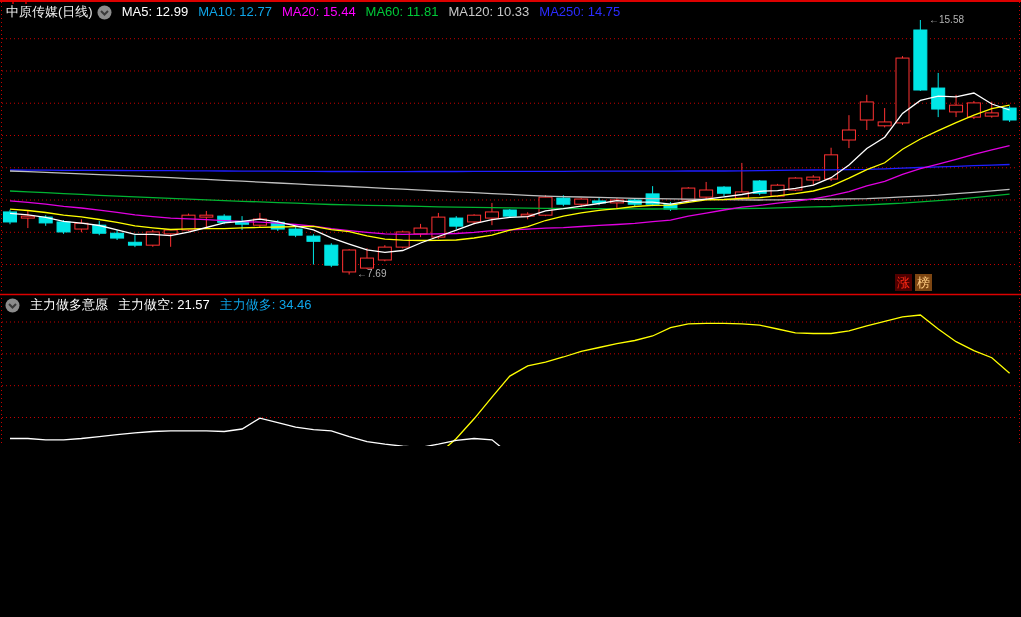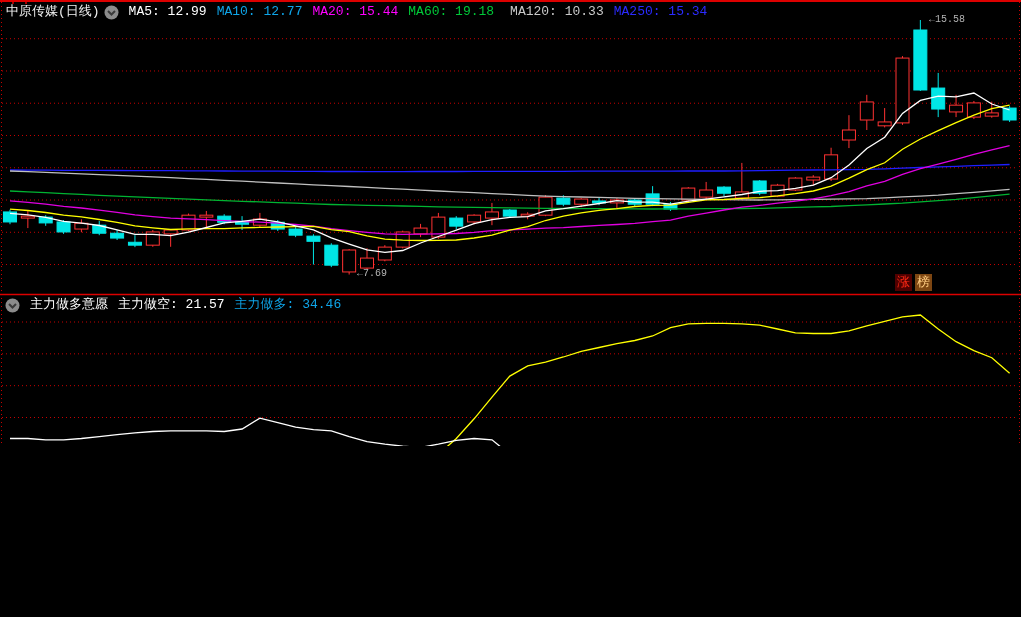--- a/index.html
+++ b/index.html
@@ -1,26 +1,26 @@
 <!DOCTYPE html>
 <html><head>
 <meta charset="utf-8">
 <style>
   html,body{margin:0;padding:0;background:#000;}
   #app{position:relative;width:1021px;height:446px;background:#000;overflow:hidden;
-       font-family:Liberation Mono, monospace;}
+       font-family:Liberation Sans, sans-serif;}
   #chart{position:absolute;left:0;top:0;}
   .hdr{position:absolute;display:flex;align-items:center;gap:0;white-space:nowrap;
        font-size:13px;line-height:16px;}
   .hdr span{margin-right:10px;}
   .c-white{color:#ffffff;}
   .c-yellow{color:#0ea5e9;}
   .c-magenta{color:#ff00ff;}
   .c-green{color:#00c838;}
-  .c-gray{color:#c8c8c8;margin-left:6px;}
+  .c-gray{color:#c8c8c8;}
   .c-blue{color:#2b2bff;}
   .title{color:#f0f0f0;}
   .chev{display:inline-block;width:15px;height:15px;margin:0 8px 0 2px;flex:0 0 auto;}
   .badge{position:absolute;width:17px;height:17px;text-align:center;font-size:13px;
          line-height:17px;top:274px;}
   .anno{position:absolute;font-size:10px;color:#b4b4b4;}
 </style>
 </head>
 <body>
 
@@ -251,23 +251,23 @@
     <span class="title" style="margin-right:2px;">中原传媒(日线)</span>
     <span class="chev">
       <svg width="15" height="15">
           <circle cx="7.5" cy="7.5" r="7" fill="#8c8c8c"></circle>
           <path d="M4 6 L7.5 9.5 L11 6" stroke="#3a3a3a" stroke-width="2" fill="none"></path>
         </svg>
     </span>
     <span class="c-white">MA5: 12.99</span>
     <span class="c-yellow">MA10: 12.77</span>
     <span class="c-magenta">MA20: 15.44</span>
-    <span class="c-green">MA60: 19.18</span>
+    <span class="c-green">MA60: 11.81</span>
     <span class="c-gray">MA120: 10.33</span>
-    <span class="c-blue">MA250: 15.34</span>
+    <span class="c-blue">MA250: 14.75</span>
   </div>
 
   <div class="anno" style="left:929px;top:14px;">←15.58</div>
   <div class="anno" style="left:357px;top:268px;">←7.69</div>
 
   <div class="badge" style="left:895px;background:#500000;color:#ff2814;">涨</div>
   <div class="badge" style="left:915px;background:#7d4612;color:#ffcc80;">榜</div>
 
   <div class="hdr" style="left:3px;top:297px;">
     <span class="chev">

